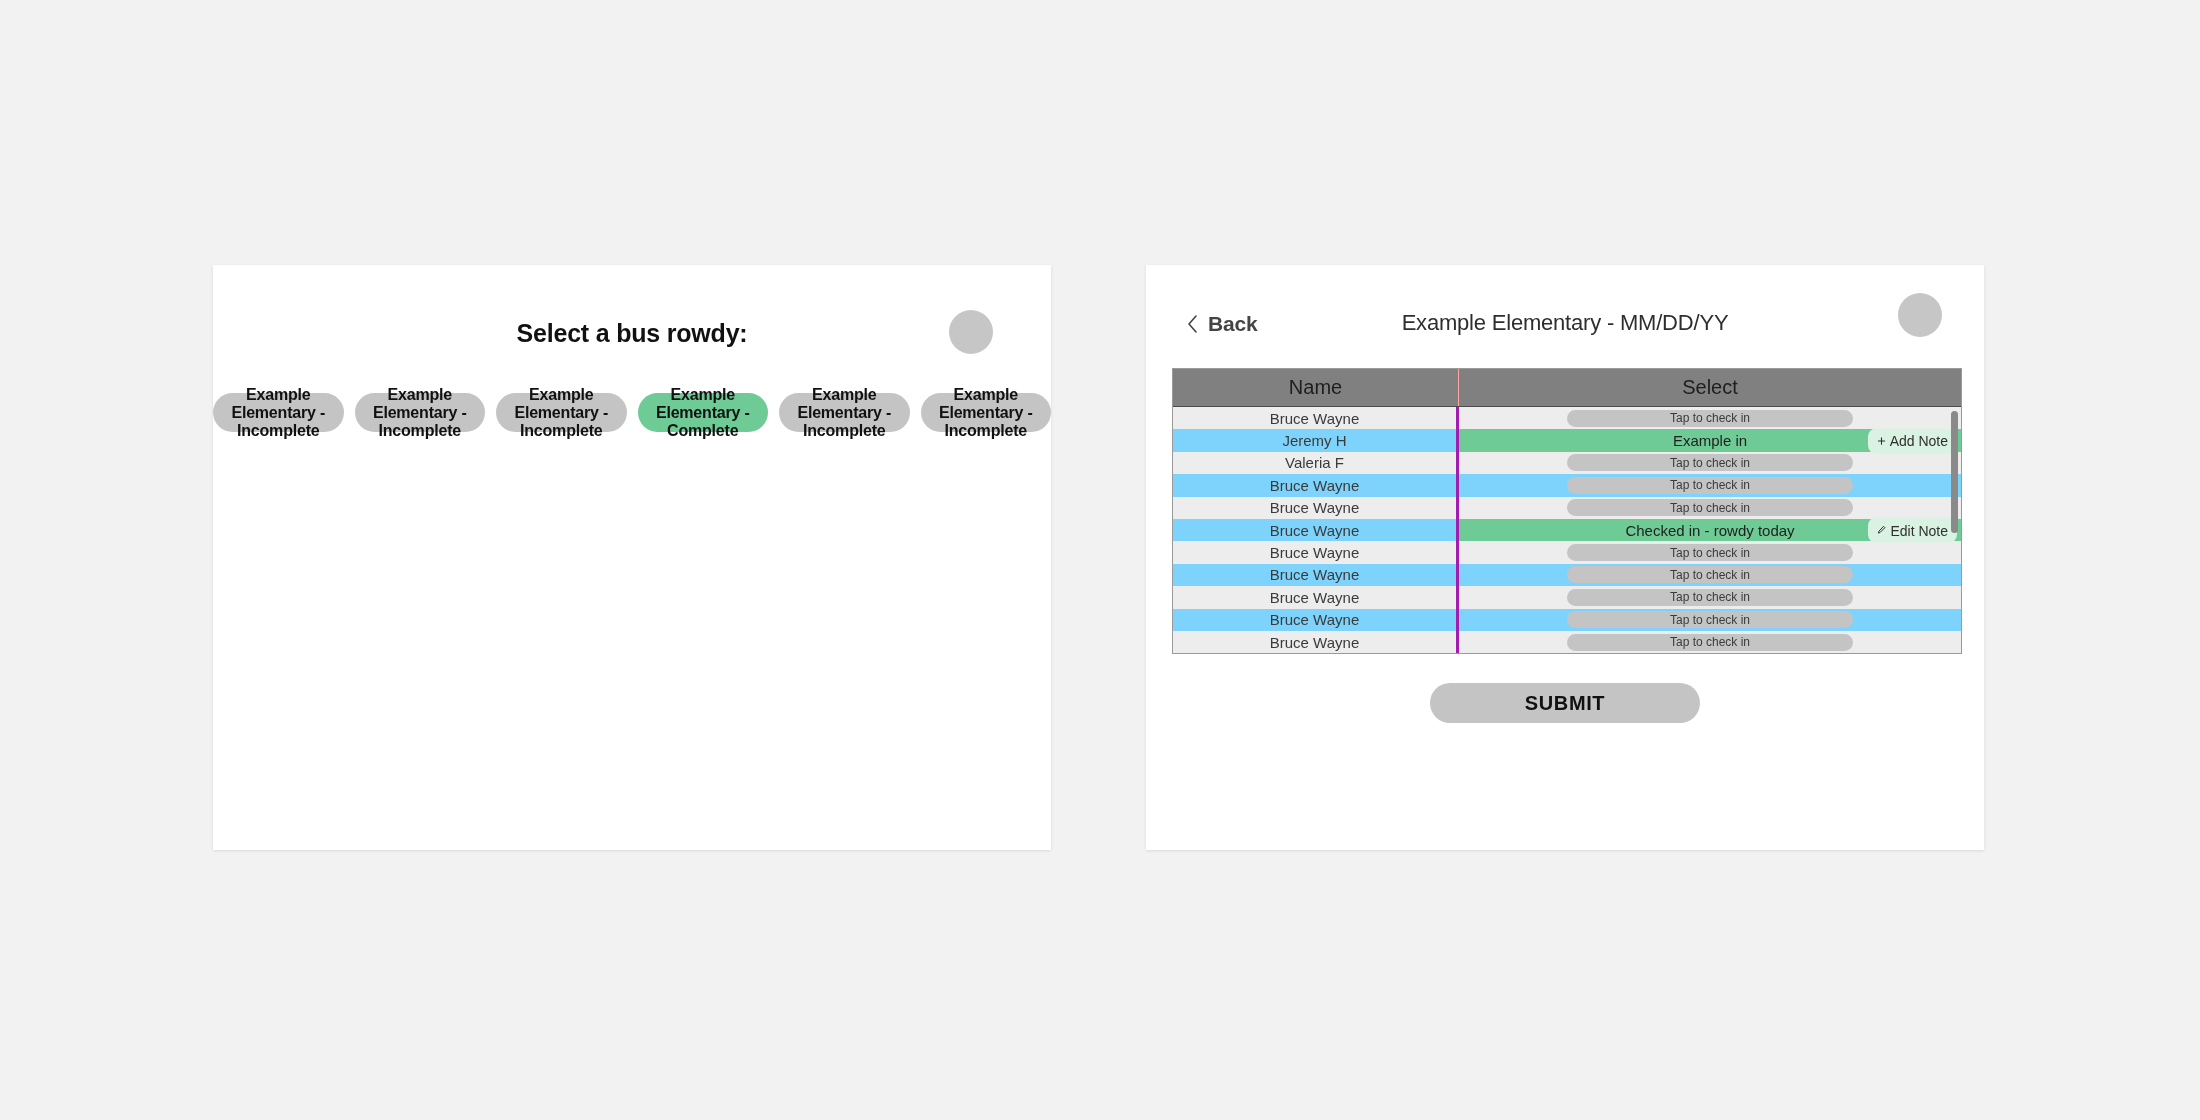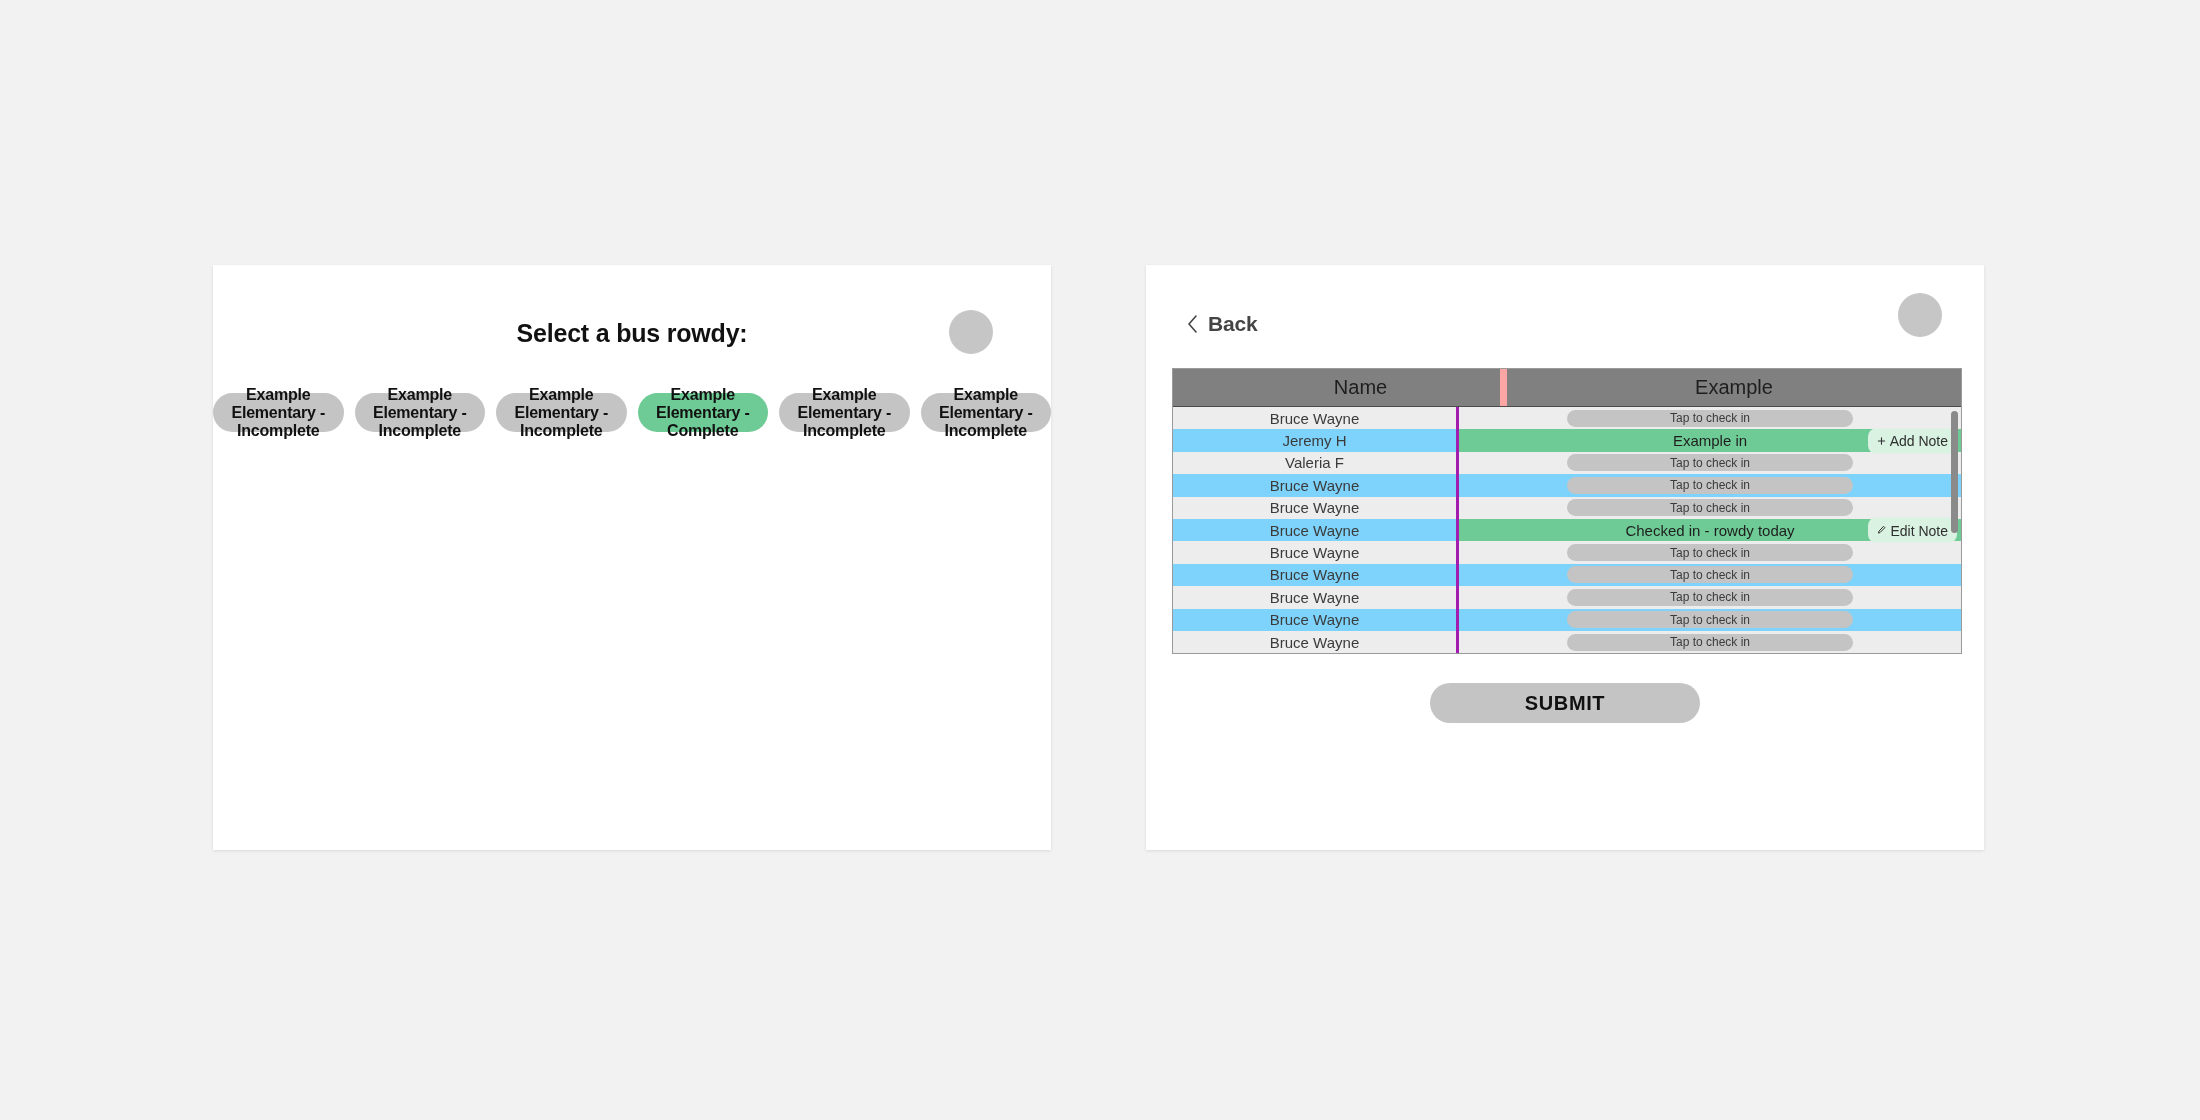--- a/index.html
+++ b/index.html
@@ -159,21 +159,21 @@
     border-bottom: 1px solid #4a4a4a;
   }
   .th {
     font-size: 20px;
     color: #1e1e1e;
     display: flex;
     align-items: center;
     justify-content: center;
     font-weight: 400;
   }
-  .th-name   { width: 286px; border-right: 7px solid #fca5a5; margin-left: 48px; }
+  .th-name   { width: 286px; border-right: 1px solid #fca5a5; }
   .th-status { flex: 1; }
 
   .tbody {
     height: 247px;
     overflow: hidden;
     position: relative;
   }
 
   .trow {
     display: flex;
@@ -307,28 +307,29 @@
 
     <button class="back-btn">
       <span>
         <svg class="chev" viewBox="0 0 13 20" fill="none" stroke="#444444" stroke-width="1.6" stroke-linecap="round" stroke-linejoin="round">
           <polyline points="10,2 3,10 10,18"></polyline>
         </svg>
       </span>
       <span class="back-label">Back</span>
     </button>
 
+    <div class="roster-title">Example Elementary - MM/DD/YY</div>
 
     <div class="avatar" id="roster-avatar"></div>
 
     <div class="table-wrap">
 
       <div class="thead">
         <div class="th th-name">Name</div>
-        <div class="th th-status">Example</div>
+        <div class="th th-status">Select</div>
       </div>
 
       <div class="tbody" id="roster-body">
         <div class="trow odd">
             <div class="td-name">Bruce Wayne</div>
             <div class="td-status">
               <div class="pill">Tap to check in</div>
             </div>
           </div>
           <div class="trow even checked">

